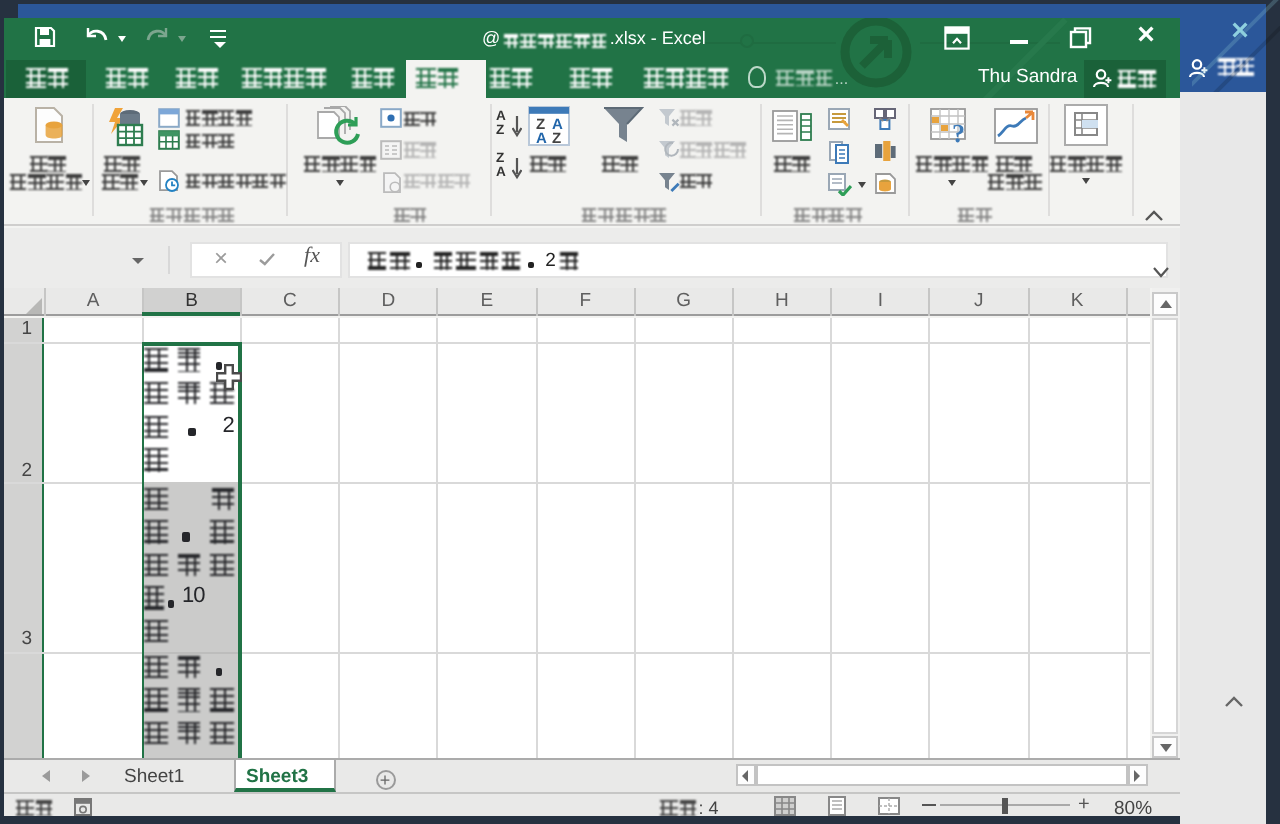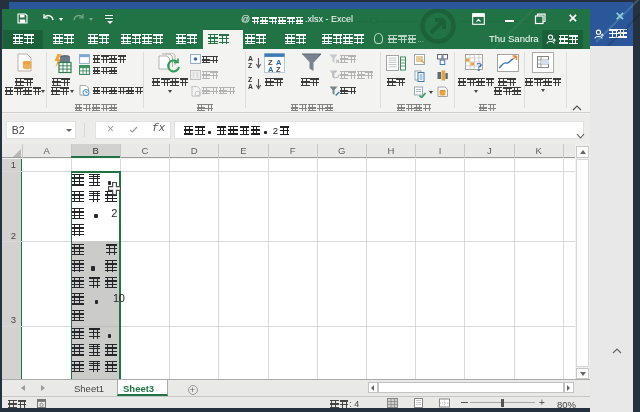--- a/index.html
+++ b/index.html
@@ -432,29 +432,28 @@
       <rect x="4" y="4" width="8" height="4" fill="#cfe0f0"></rect>
     </svg>
 <div class="a rowl" style="left:523.0px;top:68.5px;color:#3b3b3b;gap:0.8px">
       <i class="z g85"></i>
       <i class="z g85"></i>
       <i class="z g85"></i>
       <i class="z g85"></i>
     </div>
 <div class="a tri" style="left:538.5px;top:80px;border-left:2.8px solid transparent;border-right:2.8px solid transparent;border-top:3.4px solid #444"></div>
 <div class="a" style="left:0;top:104.7px;width:588px;height:30.5px;background:#ececeb"></div>
-<div class="a" style="left:3.7px;top:111.7px;width:70px;height:18.6px;background:#fff;border:1px solid #e2e2e2;font-size:10.5px;color:#444;line-height:17px;padding-left:5px">B2</div>
 <div class="a tri" style="left:64px;top:119.5px;border-left:3px solid transparent;border-right:3px solid transparent;border-top:3.8px solid #666"></div>
 <div class="a" style="left:82px;top:114px;width:1px;height:14px;background:#d8d8d8"></div>
 <div class="a" style="left:93px;top:111.7px;width:75.5px;height:18.6px;background:#fff;border:1px solid #e2e2e2"></div>
 <div class="a" style="left:105px;top:113px;color:#9b9b9b;font-size:12px">×</div>
 <svg class="a" style="left:127px;top:117px" width="9" height="7">
       <path d="M1 4 L3.4 6 L8 1" fill="none" stroke="#9b9b9b" stroke-width="1.2"></path>
     </svg>
-<div class="a" style="left:150px;top:113px;color:#555;font-size:11px;font-style:italic;font-family:Liberation Mono, monospace"><i>f</i>x</div>
+<div class="a" style="left:150px;top:113px;color:#555;font-size:11px;font-style:italic;font-family:Liberation Serif, serif"><i>f</i>x</div>
 <div class="a" style="left:171.5px;top:111.7px;width:410px;height:18.6px;background:#fff;border:1px solid #e2e2e2"></div>
 <div class="a rowl" style="left:182px;top:116.5px;color:#222;gap:2.2px">
       <i class="z g95"></i>
       <i class="z g95"></i>
       <i class="cs"></i>
       <i class="z g95"></i>
       <i class="z g95"></i>
       <i class="z g95"></i>
       <i class="z g95"></i>
       <i class="cs"></i>
@@ -529,21 +528,21 @@
 <div class="row a" style="left:70.3px;top:101.69999999999999px;width:44.6px;color:#25262a">
         <i class="z g11"></i>
         <i class="cm"></i>
         <i class="z g11"></i>
       </div>
 <div class="row a" style="left:70.3px;top:118.30000000000001px;width:44.6px;color:#25262a">
         <i class="z g11"></i>
         <i class="z g11"></i>
         <i class="z g11"></i>
       </div>
-<div class="row a" style="left:70.3px;top:134.89999999999998px;width:52px;color:#25262a">
+<div class="row a" style="left:70.3px;top:134.89999999999998px;width:30px;color:#25262a">
         <i class="z g11"></i>
         <i class="cm"></i>
         <span style="font-size:11px;line-height:11.4px;letter-spacing:-0.5px">10</span>
       </div>
 <div class="rowl a" style="left:70.3px;top:151.5px;width:44.6px;color:#25262a">
         <i class="z g11"></i>
       </div>
 <div class="row a" style="left:70.3px;top:169.3px;width:44.6px;color:#25262a">
         <i class="z g11"></i>
         <i class="z g11"></i>
@@ -565,21 +564,21 @@
 </div>
 <div class="a" style="left:573.8px;top:135.2px;width:14.2px;height:234.5px;background:#f0f0ef"></div>
 <div class="a" style="left:574.3px;top:137.2px;width:13.2px;height:11.5px;background:#fdfdfd;border:1px solid #c9c9c9"></div>
 <div class="a tri" style="left:578px;top:141px;border-left:3.2px solid transparent;border-right:3.2px solid transparent;border-bottom:4px solid #666"></div>
 <div class="a" style="left:574.3px;top:149.5px;width:13.2px;height:208.5px;background:#fff;border:1px solid #d6d6d6"></div>
 <div class="a" style="left:574.3px;top:358.5px;width:13.2px;height:11.2px;background:#fdfdfd;border:1px solid #c9c9c9"></div>
 <div class="a tri" style="left:578px;top:362.5px;border-left:3.2px solid transparent;border-right:3.2px solid transparent;border-top:4px solid #666"></div>
 <div class="a" style="left:0;top:369.7px;width:588px;height:17.6px;background:#e9e9e8;border-top:1px solid #ababab"></div>
 <div class="a tri" style="left:19px;top:375.5px;border-top:3.4px solid transparent;border-bottom:3.4px solid transparent;border-right:4.5px solid #9a9a9a"></div>
 <div class="a tri" style="left:39px;top:375.5px;border-top:3.4px solid transparent;border-bottom:3.4px solid transparent;border-left:4.5px solid #9a9a9a"></div>
-<div class="a" style="left:72px;top:373.5px;color:#444;font-size:9.5px">Sheet1</div>
+<div class="a" style="left:60px;top:373.5px;color:#444;font-size:9.5px">Sheet1</div>
 <div class="a" style="left:115px;top:370.7px;width:51px;height:16.6px;background:#fff;border-left:1px solid #ababab;border-right:1px solid #ababab;border-bottom:2px solid #217346"></div>
 <div class="a" style="left:121px;top:373.5px;color:#217346;font-size:9.5px;font-weight:bold">Sheet3</div>
 <div class="a" style="left:185.5px;top:375.5px;width:10px;height:10px;border:1px solid #9a9a9a;border-radius:50%;color:#666;font-size:9px;line-height:9px;text-align:center">+</div>
 <div class="a" style="left:365.5px;top:372.7px;width:10px;height:11.6px;background:#fdfdfd;border:1px solid #c3c3c3"></div>
 <div class="a tri" style="left:368.5px;top:376px;border-top:3px solid transparent;border-bottom:3px solid transparent;border-right:3.8px solid #666"></div>
 <div class="a" style="left:375.5px;top:372.7px;width:186px;height:11.6px;background:#fff;border:1px solid #c3c3c3"></div>
 <div class="a" style="left:561.5px;top:372.7px;width:10px;height:11.6px;background:#fdfdfd;border:1px solid #c3c3c3"></div>
 <div class="a tri" style="left:565px;top:376px;border-top:3px solid transparent;border-bottom:3px solid transparent;border-left:3.8px solid #666"></div>
 <div class="a" style="left:0;top:387.3px;width:588px;height:12.2px;background:#e9e9e8;border-top:1px solid #c6c6c5"></div>
 <div class="a rowl" style="left:6px;top:390.5px;color:#444;gap:0.8px">

